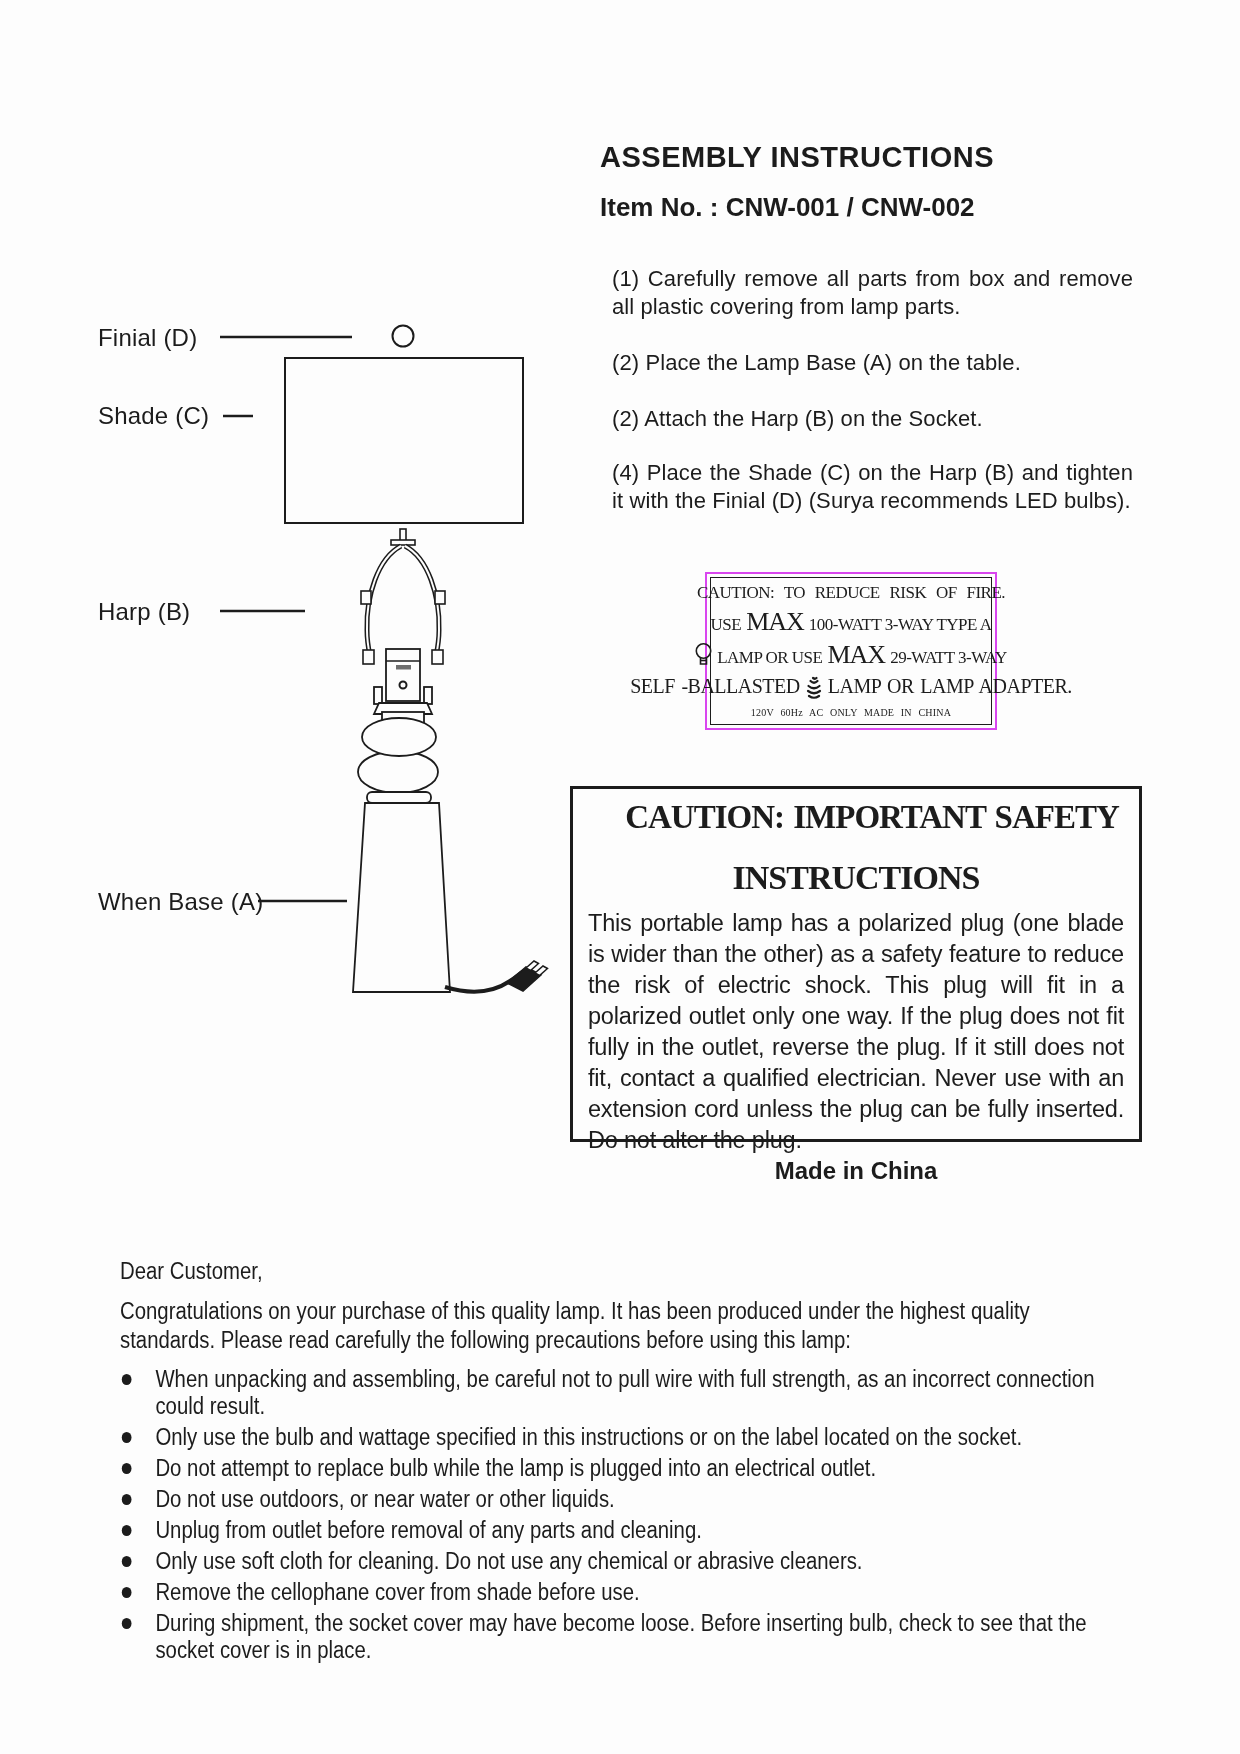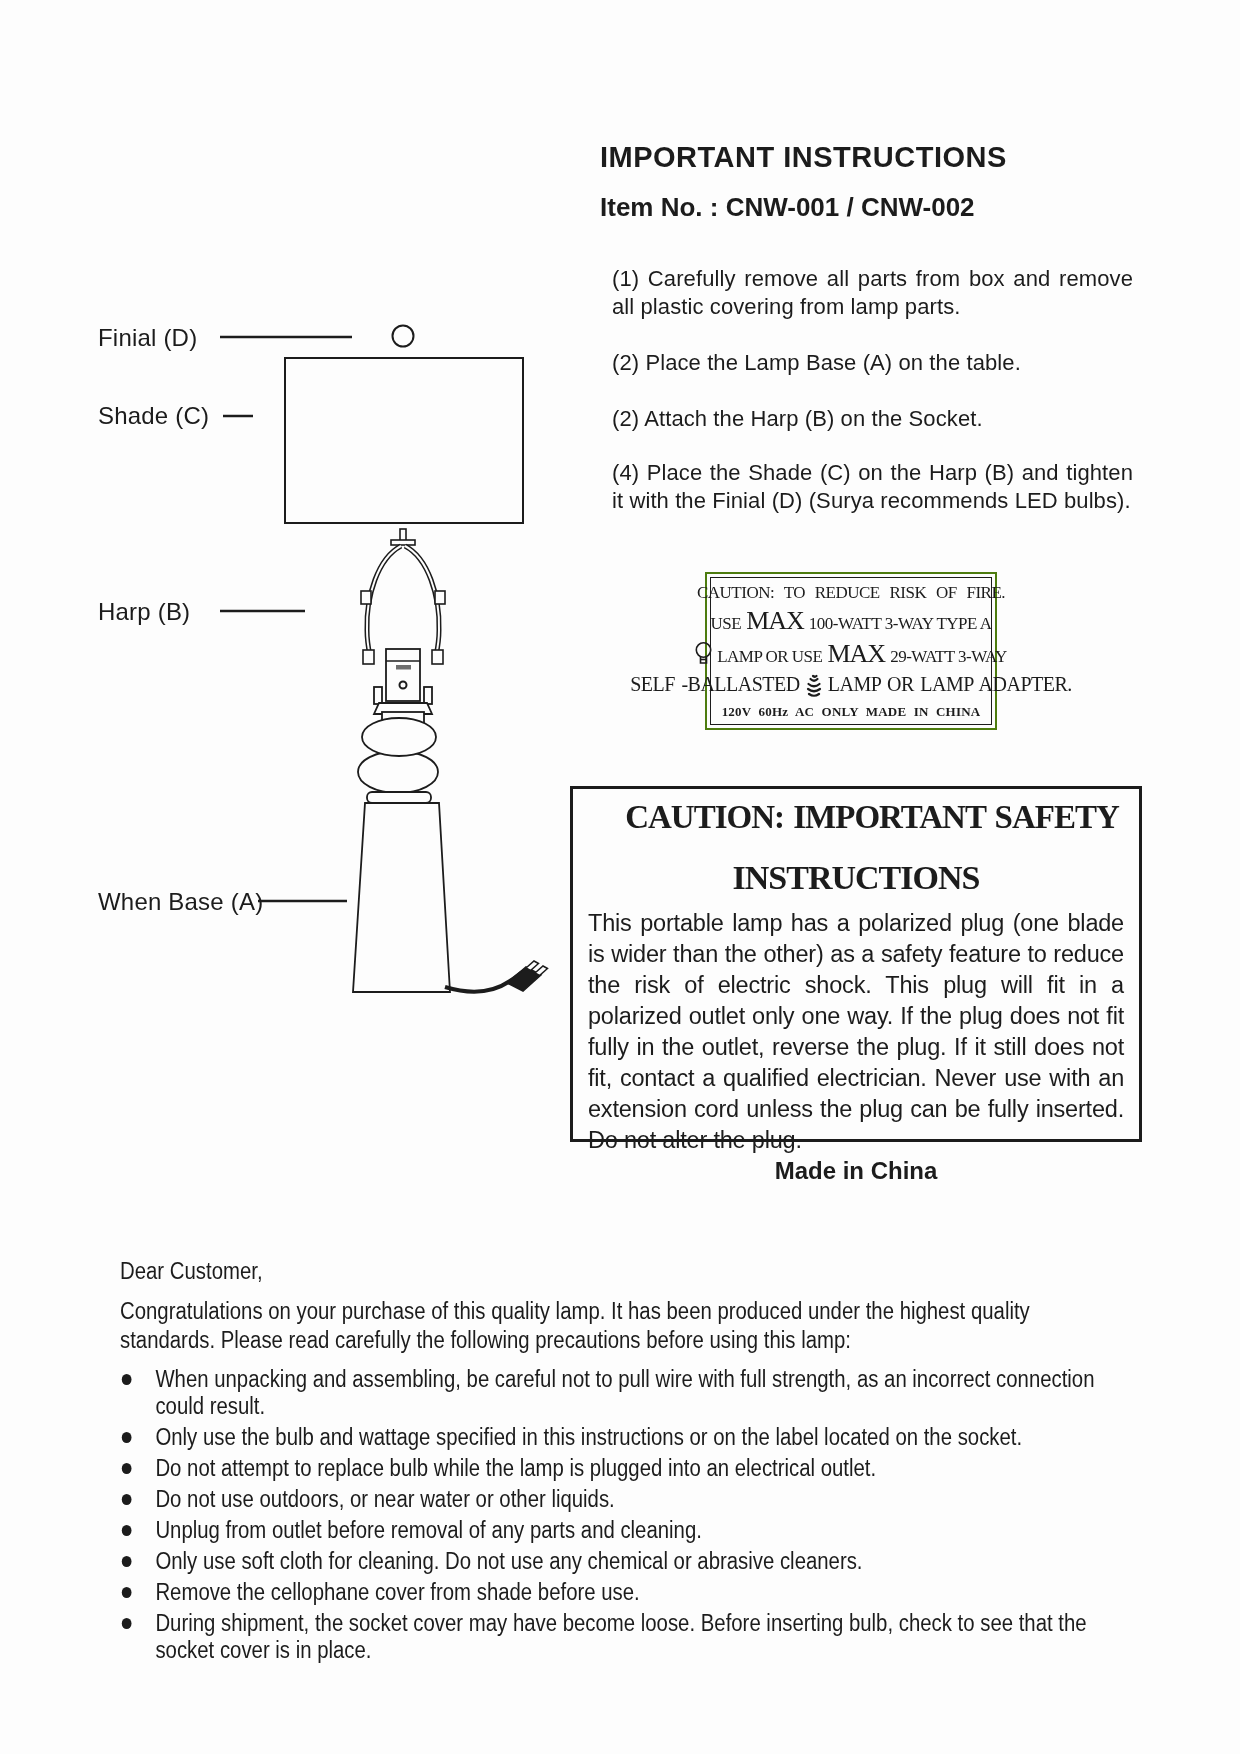--- a/index.html
+++ b/index.html
@@ -7,29 +7,29 @@
     position:relative;width:1240px;height:1754px;margin:0 auto;
     background:#fdfdfd;color:#1c1c1c;
     font-family:"Liberation Sans",sans-serif;overflow:hidden;
   }
   
   .title{position:absolute;left:600px;top:122px;font-size:29px;font-weight:bold;letter-spacing:.5px;}
   .itemno{position:absolute;left:600px;top:192px;font-size:26px;font-weight:bold;}
   .step{position:absolute;left:600px;width:521px;margin:12px;font-size:22px;line-height:28px;text-align:justify;letter-spacing:.1px;}
   .s1{top:253px;}.s2{top:337px;}.s3{top:393px;}.s4{top:447px;}
   
-  .clabel{position:absolute;left:705px;top:572px;width:292px;height:158px;border:2px solid #4d7c0f;background:#fdfdfd;box-sizing:border-box;}
+  .clabel{position:absolute;left:705px;top:572px;width:292px;height:158px;border:2px solid #d946ef;background:#fdfdfd;box-sizing:border-box;}
   .clabel-inner{position:absolute;left:3px;top:3px;right:3px;bottom:3px;border:1.5px solid #1c1c1c;
     display:flex;flex-direction:column;justify-content:space-around;align-items:center;padding:2px 4px;box-sizing:border-box;}
   .cl-line{display:flex;align-items:baseline;justify-content:center;gap:5px;white-space:nowrap;
     font-family:"Liberation Serif",serif;letter-spacing:-0.5px;line-height:1;}
   .cl1{font-size:17px;word-spacing:6px;}
   .cl2,.cl3{font-size:17px;}
   .cl4{font-size:20px;word-spacing:2px;}
-  .cl5{font-size:13px;font-weight:bold;word-spacing:4px;letter-spacing:.2px;}
+  .cl5{font-size:10px;font-weight:normal;word-spacing:4px;letter-spacing:.2px;}
   .max{font-size:26px;letter-spacing:-1px;}
   .cl-icon{align-self:center;flex:none;}
   
   .sbox{position:absolute;left:570px;top:786px;width:572px;height:356px;border:3px solid #1c1c1c;background:#fdfdfd;box-sizing:border-box;}
   .sbox-t1,.sbox-t2{font-family:"Liberation Serif",serif;font-weight:bold;text-align:center;letter-spacing:-1px;word-spacing:2px;}
   .sbox-t1{font-size:33px;margin-top:10px;padding-left:32px;}
   .sbox-t2{font-size:34px;margin-top:23px;}
   .sbox-body{margin:11px 15px 0 15px;font-size:23.5px;line-height:31px;text-align:justify;letter-spacing:-0.2px;}
   .madein{position:absolute;left:570px;top:1157px;width:572px;text-align:center;font-size:24px;font-weight:bold;}
   
@@ -42,21 +42,21 @@
   .intro{margin:13px 0 0 0;font-size:23px;line-height:29px;}
   .plist{list-style:none;margin:11px 0 0 0;padding:0;}
   .plist li{position:relative;padding-left:40px;margin-bottom:4px;font-size:23px;line-height:27px;}
   .dot{position:absolute;left:2px;top:8px;width:11px;height:11px;border-radius:50%;background:#1c1c1c;}
 </style>
 </head>
 <body>
 
 <div id="page">
 
-  <h1 class="title">IMPORTANT INSTRUCTIONS</h1>
+  <h1 class="title">ASSEMBLY INSTRUCTIONS</h1>
   <div class="itemno">Item No. : CNW-001 / CNW-002</div>
 
   <p class="step s1">(1) Carefully remove all parts from box and remove all plastic covering from lamp parts.</p>
   <p class="step s2">(2) Place the Lamp Base (A) on the table.</p>
   <p class="step s3">(2) Attach the Harp (B) on the Socket.</p>
   <p class="step s4">(4) Place the Shade (C) on the Harp (B) and tighten it with the Finial (D) (Surya recommends LED bulbs).</p>
 
   <div class="plabel lab-finial">Finial (D)</div>
   <div class="plabel lab-shade">Shade (C)</div>
   <div class="plabel lab-harp">Harp (B)</div>

